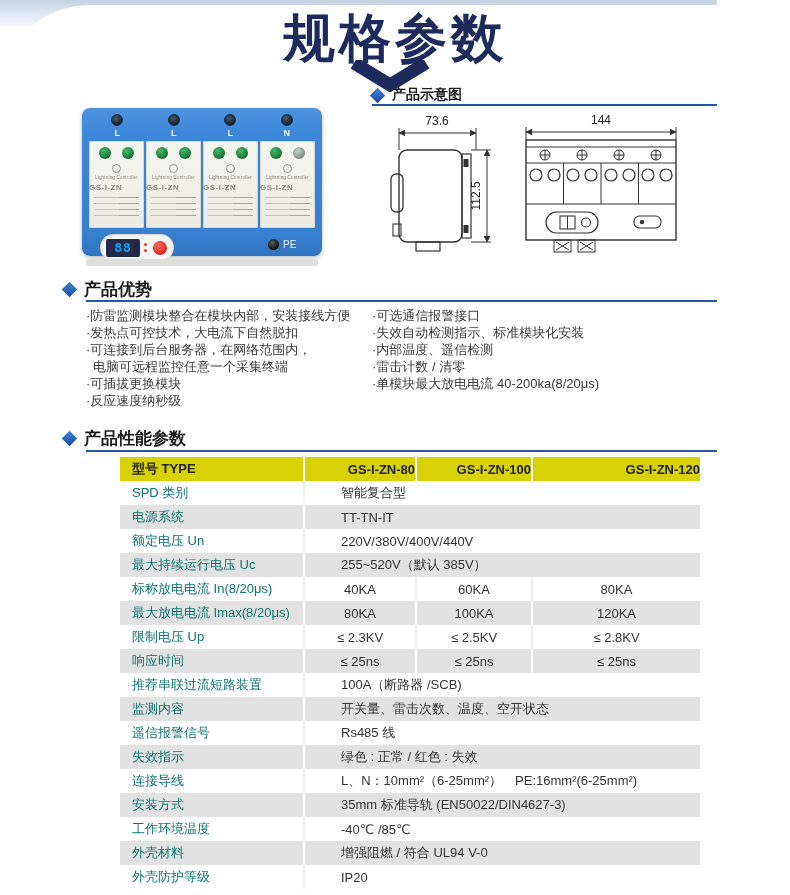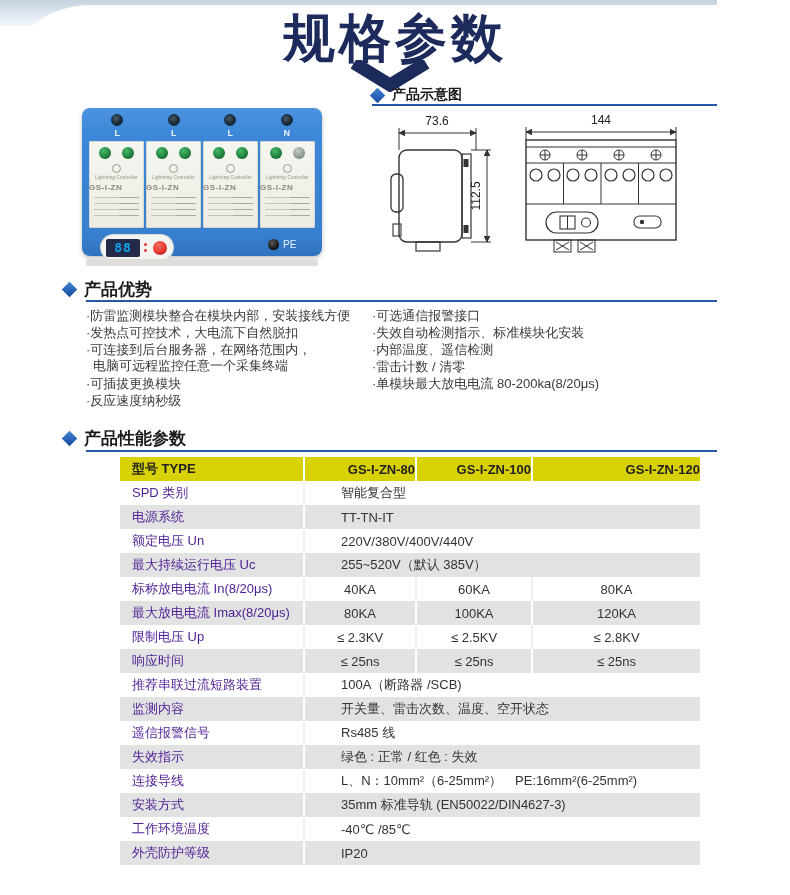--- a/index.html
+++ b/index.html
@@ -61,34 +61,34 @@
   .pe-group{position:absolute;left:186px;top:131px;display:flex;align-items:center;gap:4px;}
   .pe-screw{width:11px;height:11px;border-radius:50%;background:radial-gradient(circle at 40% 35%,#5a5a5a,#0d0d0d 70%);}
   .pe-label{font-size:10px;color:#e9f1fa;}
   .rail{position:absolute;left:4px;top:153px;width:232px;height:7px;background:#dededb;border-radius:2px;}
   
   .drawing{position:absolute;}
   .drawing svg{display:block;}
   
   .adv-col{position:absolute;font-size:13px;color:#3a3a3a;font-weight:500;}
   .bullet-line{line-height:17px;white-space:nowrap;}
-  .bullet-line.indent{padding-left:7px;font-family:Liberation Mono, monospace;}
+  .bullet-line.indent{padding-left:7px;}
   
   .spec-table{position:absolute;left:120px;top:457px;width:580px;border-collapse:separate;
     border-spacing:0;table-layout:fixed;font-size:13px;color:#333;}
   .spec-table col.c1{width:185px;} .spec-table col.c2{width:112px;}
   .spec-table col.c3{width:116px;} .spec-table col.c4{width:167px;}
   .spec-table th{background:var(--header-yellow);height:24px;font-size:13px;color:#222;
     font-weight:700;border-right:2px solid #fff;text-align:right;}
   .spec-table th.label-col{text-align:left;padding-left:12px;}
   .spec-table th:last-child{border-right:none;}
   .spec-table td{height:24px;border-right:2px solid #efefef;}
   .spec-table tbody tr:nth-child(even) td{background:var(--stripe-gray);border-right-color:#fff;}
   .spec-table td:last-child{border-right:none;}
-  .spec-table td.label-cell{padding-left:12px;color:#4c1d95;}
+  .spec-table td.label-cell{padding-left:12px;color:#0f766e;}
   .spec-table td.span-cell{padding-left:36px;}
   .spec-table td.val-cell{text-align:center;}
 </style>
 </head>
 <body>
 
 <div class="page">
   <div class="top-band"></div>
   <div class="card"></div>
 
@@ -300,21 +300,21 @@
       <div class="bullet-line">·可连接到后台服务器，在网络范围内，</div>
       <div class="bullet-line indent">电脑可远程监控任意一个采集终端</div>
       <div class="bullet-line">·可插拔更换模块</div>
       <div class="bullet-line">·反应速度纳秒级</div>
     </div>
   <div class="adv-col" style="left:372px;top:307px;width:330px;">
       <div class="bullet-line">·可选通信报警接口</div>
       <div class="bullet-line">·失效自动检测指示、标准模块化安装</div>
       <div class="bullet-line">·内部温度、遥信检测</div>
       <div class="bullet-line">·雷击计数 / 清零</div>
-      <div class="bullet-line">·单模块最大放电电流 80-200ka(8/20μs)</div>
+      <div class="bullet-line">·单模块最大放电电流 40-200ka(8/20μs)</div>
     </div>
 
   <div class="sec-head" style="left:64px;top:427px;">
     <span class="diamond"></span>
     <span class="sec-label" style="font-size:17px;">产品性能参数</span>
   </div>
   <div class="sec-line" style="left:86px;top:450px;width:702px;"></div>
 
   <table class="spec-table">
     <colgroup>
@@ -394,18 +394,22 @@
         </tr>
         <tr>
           <td class="label-cell">安装方式</td>
           <td colspan="3" class="span-cell">35mm 标准导轨 (EN50022/DIN4627-3)</td>
         </tr>
         <tr>
           <td class="label-cell">工作环境温度</td>
           <td colspan="3" class="span-cell">-40℃ /85℃</td>
         </tr>
         <tr>
+          <td class="label-cell">外壳材料</td>
+          <td colspan="3" class="span-cell">增强阻燃 / 符合 UL94 V-0</td>
+        </tr>
+        <tr>
           <td class="label-cell">外壳防护等级</td>
           <td colspan="3" class="span-cell">IP20</td>
         </tr>
       </tbody>
   </table>
 </div>
 
 </body></html>

